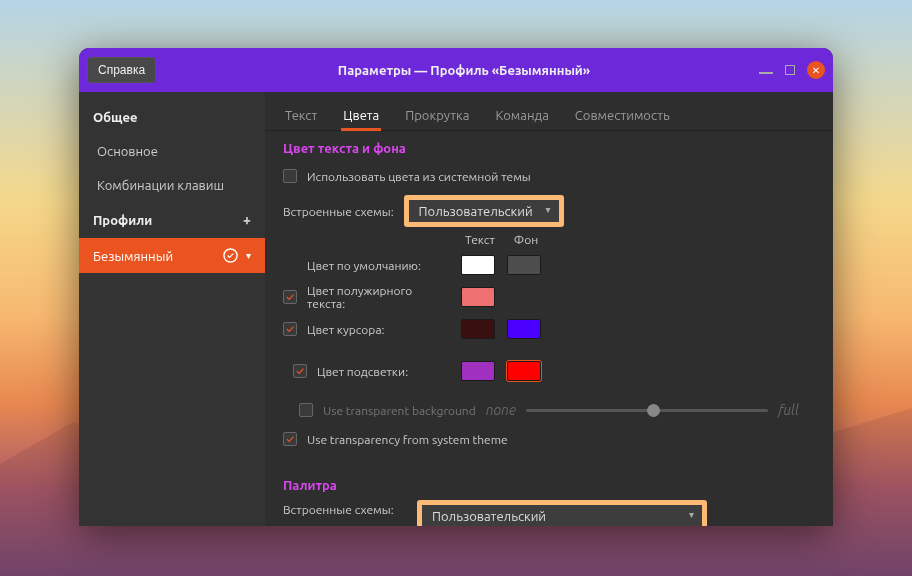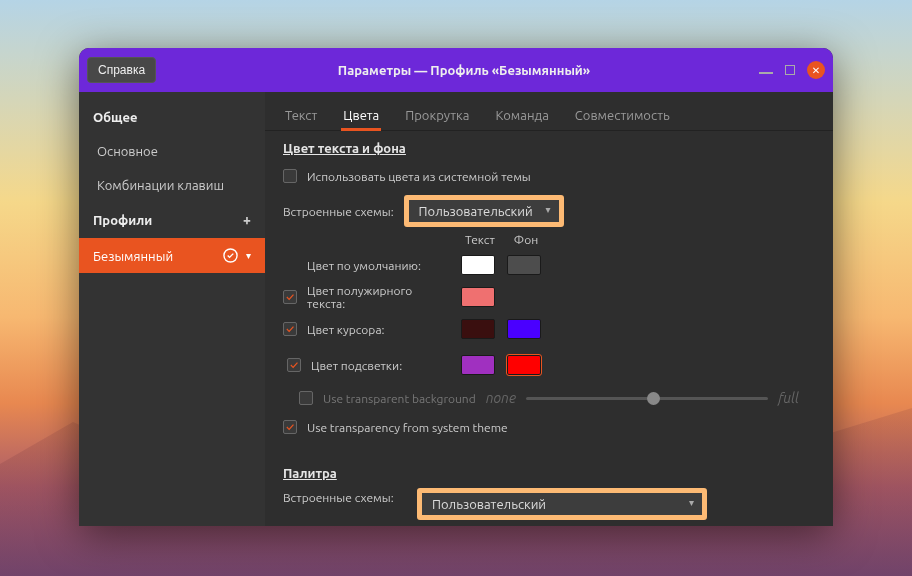--- a/index.html
+++ b/index.html
@@ -64,21 +64,21 @@
 }
 .side-active-icons { display: flex; gap: 8px; align-items: center; }
 .content { flex: 1; background: #2e2e2e; overflow-y: auto; padding-bottom: 12px;}
 .tabs {
   display: flex; gap: 22px; padding: 10px 18px 0 18px;
   border-bottom: 1px solid #222;
 }
 .tab { color: #999; padding: 6px 2px; cursor: pointer; font-size: 13px; }
 .tab.active { color: #fff; border-bottom: 3px solid #e95420; margin-bottom: -1px; }
 .section { padding: 10px 18px; }
-.section-title { font-weight: bold; color: #e5e5e5; margin-bottom: 8px; text-decoration: underline; }
+.section-title { font-weight: bold; color: #d946ef; margin-bottom: 8px; }
 .row { display: flex; align-items: center; gap: 10px; margin-bottom: 6px; min-height: 26px;}
 .check { width: 14px; height: 14px; border: 1px solid #666; background: #3a3a3a; display: inline-flex; align-items: center; justify-content: center; border-radius: 2px;}
 .check.checked::after { content: "✓"; color: #e95420; font-size: 11px; font-weight: bold; }
 .label { color: #ccc; font-size: 12px; }
 .label.disabled { color: #777; }
 .select {
   background: #3d3d3d; border: 5px solid #fdba74; border-radius: 3px;
   padding: 4px 26px 4px 10px; color: #ddd; font-size: 13px;
   position: relative; min-width: 150px; cursor: pointer;
 }
@@ -173,21 +173,21 @@
           <div class="swatch" style="background:#ef7070"></div>
           <div></div>
 
           <div class="row" style="margin:0;">
             <span class="check checked"></span>
             <span class="label">Цвет курсора:</span>
           </div>
           <div class="swatch" style="background:#3a0f0f"></div>
           <div class="swatch" style="background:#4a00ff"></div>
 
-          <div class="row" style="margin:4px;">
+          <div class="row" style="margin:10px;">
             <span class="check checked"></span>
             <span class="label">Цвет подсветки:</span>
           </div>
           <div class="swatch" style="background:#a030c0"></div>
           <div class="swatch hl" style="background:#ff0000"></div>
         </div>
 
         <div class="slider-row">
           <span class="check"></span>
           <span class="label disabled">Use transparent background</span>

